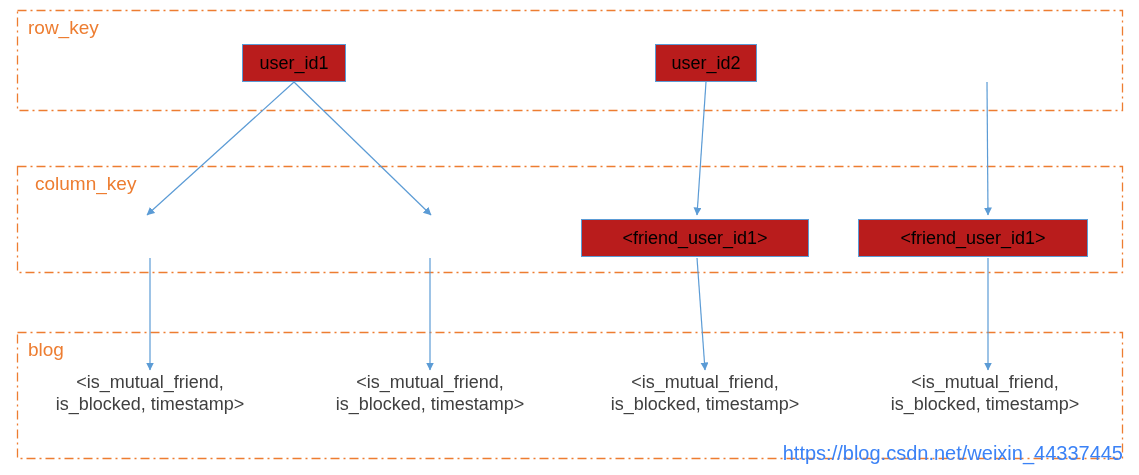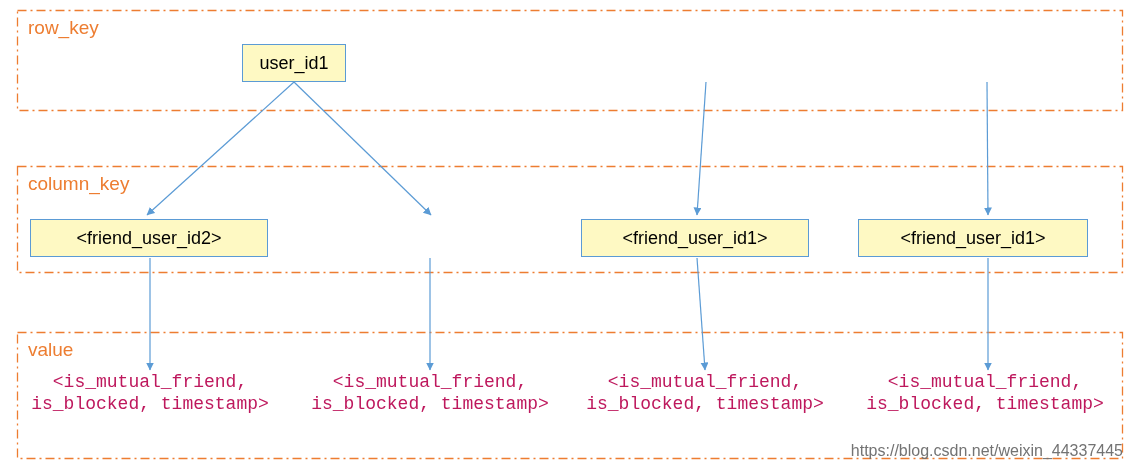--- a/index.html
+++ b/index.html
@@ -20,43 +20,42 @@
     position: absolute;
     color: #ED7D31;
     font-size: 19px;
     line-height: 20px;
     white-space: nowrap;
   }
   .node {
     position: absolute;
     height: 36px;
     border: 1px solid #5B9BD5;
-    background: #fef9c3;
+    background: #b91c1c;
     display: flex;
     align-items: center;
     justify-content: center;
     font-size: 18px;
     color: #000000;
     white-space: nowrap;
   }
   .value-text {
     position: absolute;
     width: 240px;
     text-align: center;
     font-size: 18px;
     line-height: 22px;
-    color: #be185d;
-    font-family: Liberation Mono, monospace;
+    color: #404040;
   }
   .watermark {
     position: absolute;
     right: 16px;
     top: 442px;
-    font-size: 16px;
-    color: #737373;
+    font-size: 20px;
+    color: #3b82f6;
     white-space: nowrap;
   }
 </style>
 </head>
 <body>
 
 <div id="canvas">
 
   <svg id="connector-layer" viewBox="0 0 1139 475" xmlns="http://www.w3.org/2000/svg">
     <defs>
@@ -73,26 +72,26 @@
     <line x1="294" y1="82" x2="431" y2="215" stroke="#5B9BD5" stroke-width="1.2" marker-end="url(#arrowhead)"></line>
     <line x1="706" y1="82" x2="697" y2="215" stroke="#5B9BD5" stroke-width="1.2" marker-end="url(#arrowhead)"></line>
     <line x1="987" y1="82" x2="988" y2="215" stroke="#5B9BD5" stroke-width="1.2" marker-end="url(#arrowhead)"></line>
     <line x1="150" y1="258" x2="150" y2="370" stroke="#5B9BD5" stroke-width="1.2" marker-end="url(#arrowhead)"></line>
     <line x1="430" y1="258" x2="430" y2="370" stroke="#5B9BD5" stroke-width="1.2" marker-end="url(#arrowhead)"></line>
     <line x1="697" y1="258" x2="705" y2="370" stroke="#5B9BD5" stroke-width="1.2" marker-end="url(#arrowhead)"></line>
     <line x1="988" y1="258" x2="988" y2="370" stroke="#5B9BD5" stroke-width="1.2" marker-end="url(#arrowhead)"></line>
   </svg>
 
   <div class="section-label" style="left:28px; top:18px">row_key</div>
-  <div class="section-label" style="left:28px; top:174px">column_key</div>
-  <div class="section-label" style="left:28px; top:340px">value</div>
+  <div class="section-label" style="left:35px; top:174px">column_key</div>
+  <div class="section-label" style="left:28px; top:340px">blog</div>
 
   <div class="node" style="left:242px; top:44px; width:102px">user_id1</div>
+  <div class="node" style="left:655px; top:44px; width:100px">user_id2</div>
 
-  <div class="node" style="left:30px; top:219px; width:236px">&lt;friend_user_id2&gt;</div>
   <div class="node" style="left:581px; top:219px; width:226px">&lt;friend_user_id1&gt;</div>
   <div class="node" style="left:858px; top:219px; width:228px">&lt;friend_user_id1&gt;</div>
 
   <div class="value-text" style="left:30px; top:371px">
     <div>&lt;is_mutual_friend,</div>
     <div>is_blocked, timestamp&gt;</div>
   </div>
   <div class="value-text" style="left:310px; top:371px">
     <div>&lt;is_mutual_friend,</div>
     <div>is_blocked, timestamp&gt;</div>

